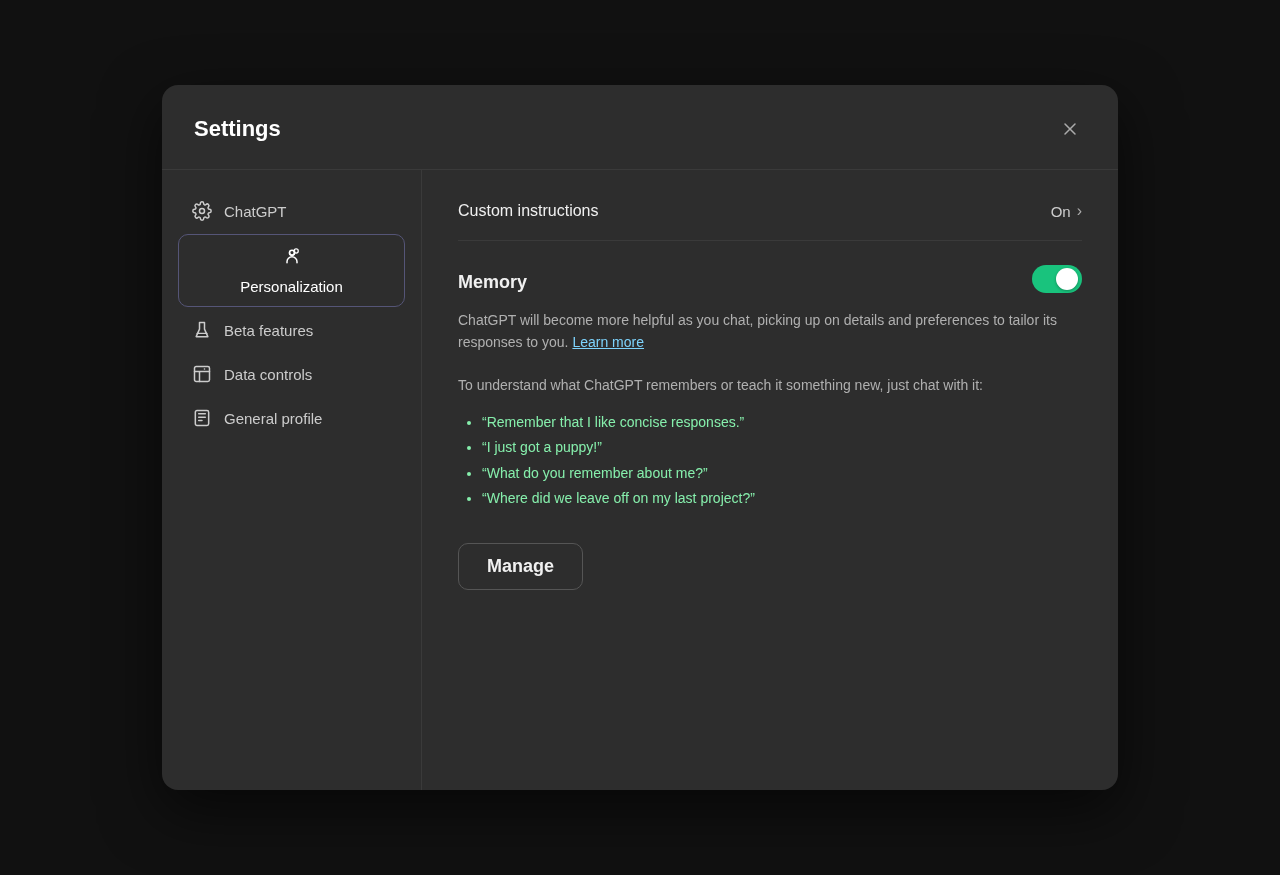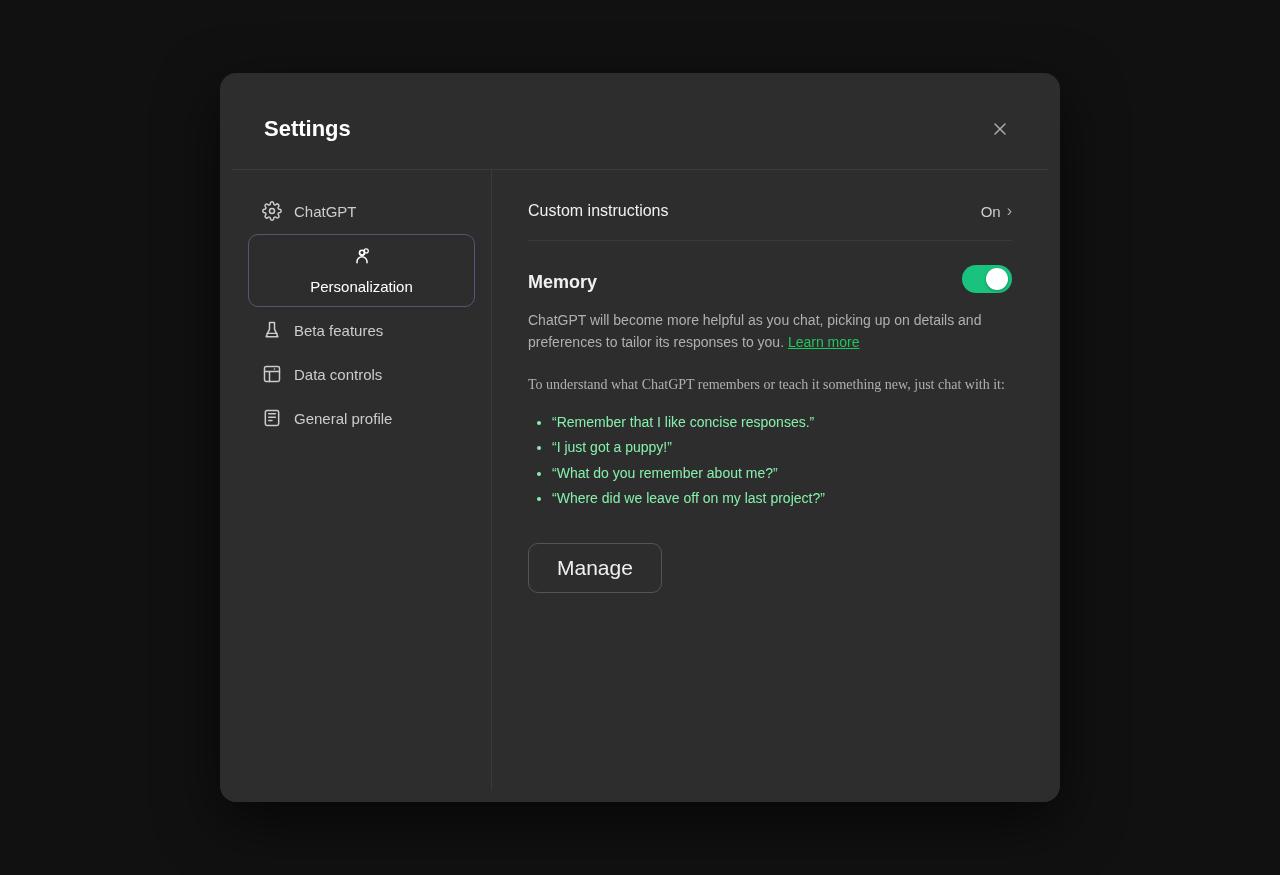--- a/index.html
+++ b/index.html
@@ -18,23 +18,23 @@
       height: 875px;
       display: flex;
       align-items: center;
       justify-content: center;
       background: #111111;
     }
 
     .modal {
       background: #2d2d2d;
       border-radius: 16px;
-      width: 840px;
+      width: 956px;
       min-height: 700px;
-      padding: 12px;
+      padding: 0;
       position: relative;
       box-shadow: 0 20px 60px rgba(0,0,0,0.6);
     }
 
     .modal-header {
       display: flex;
       align-items: center;
       justify-content: space-between;
       padding: 28px 32px 24px 32px;
       border-bottom: 1px solid #3a3a3a;
@@ -185,52 +185,51 @@
     }
 
     .memory-description {
       font-size: 14px;
       color: #b0b0b0;
       line-height: 1.6;
       margin-bottom: 20px;
     }
 
     .learn-more-link {
-      color: #22c55e;
+      color: #7dd3fc;
       text-decoration: underline;
       cursor: pointer;
     }
 
     .memory-teach-text {
       font-size: 14px;
       color: #b0b0b0;
       line-height: 1.6;
       margin-bottom: 14px;
-      font-family: Liberation Serif, serif;
     }
 
     .memory-examples {
       list-style: disc;
       padding-left: 24px;
       margin-bottom: 32px;
     }
 
     .memory-examples li {
       font-size: 14px;
       color: #86efac;
       line-height: 1.8;
     }
 
     
     .manage-btn {
       background: transparent;
       border: 1.5px solid #555555;
       color: #f0f0f0;
-      font-size: 21px;
-      font-weight: 400;
+      font-size: 18px;
+      font-weight: 700;
       padding: 12px 28px;
       border-radius: 10px;
       cursor: pointer;
     }
 
     
     svg {
       width: 20px;
       height: 20px;
       fill: none;

